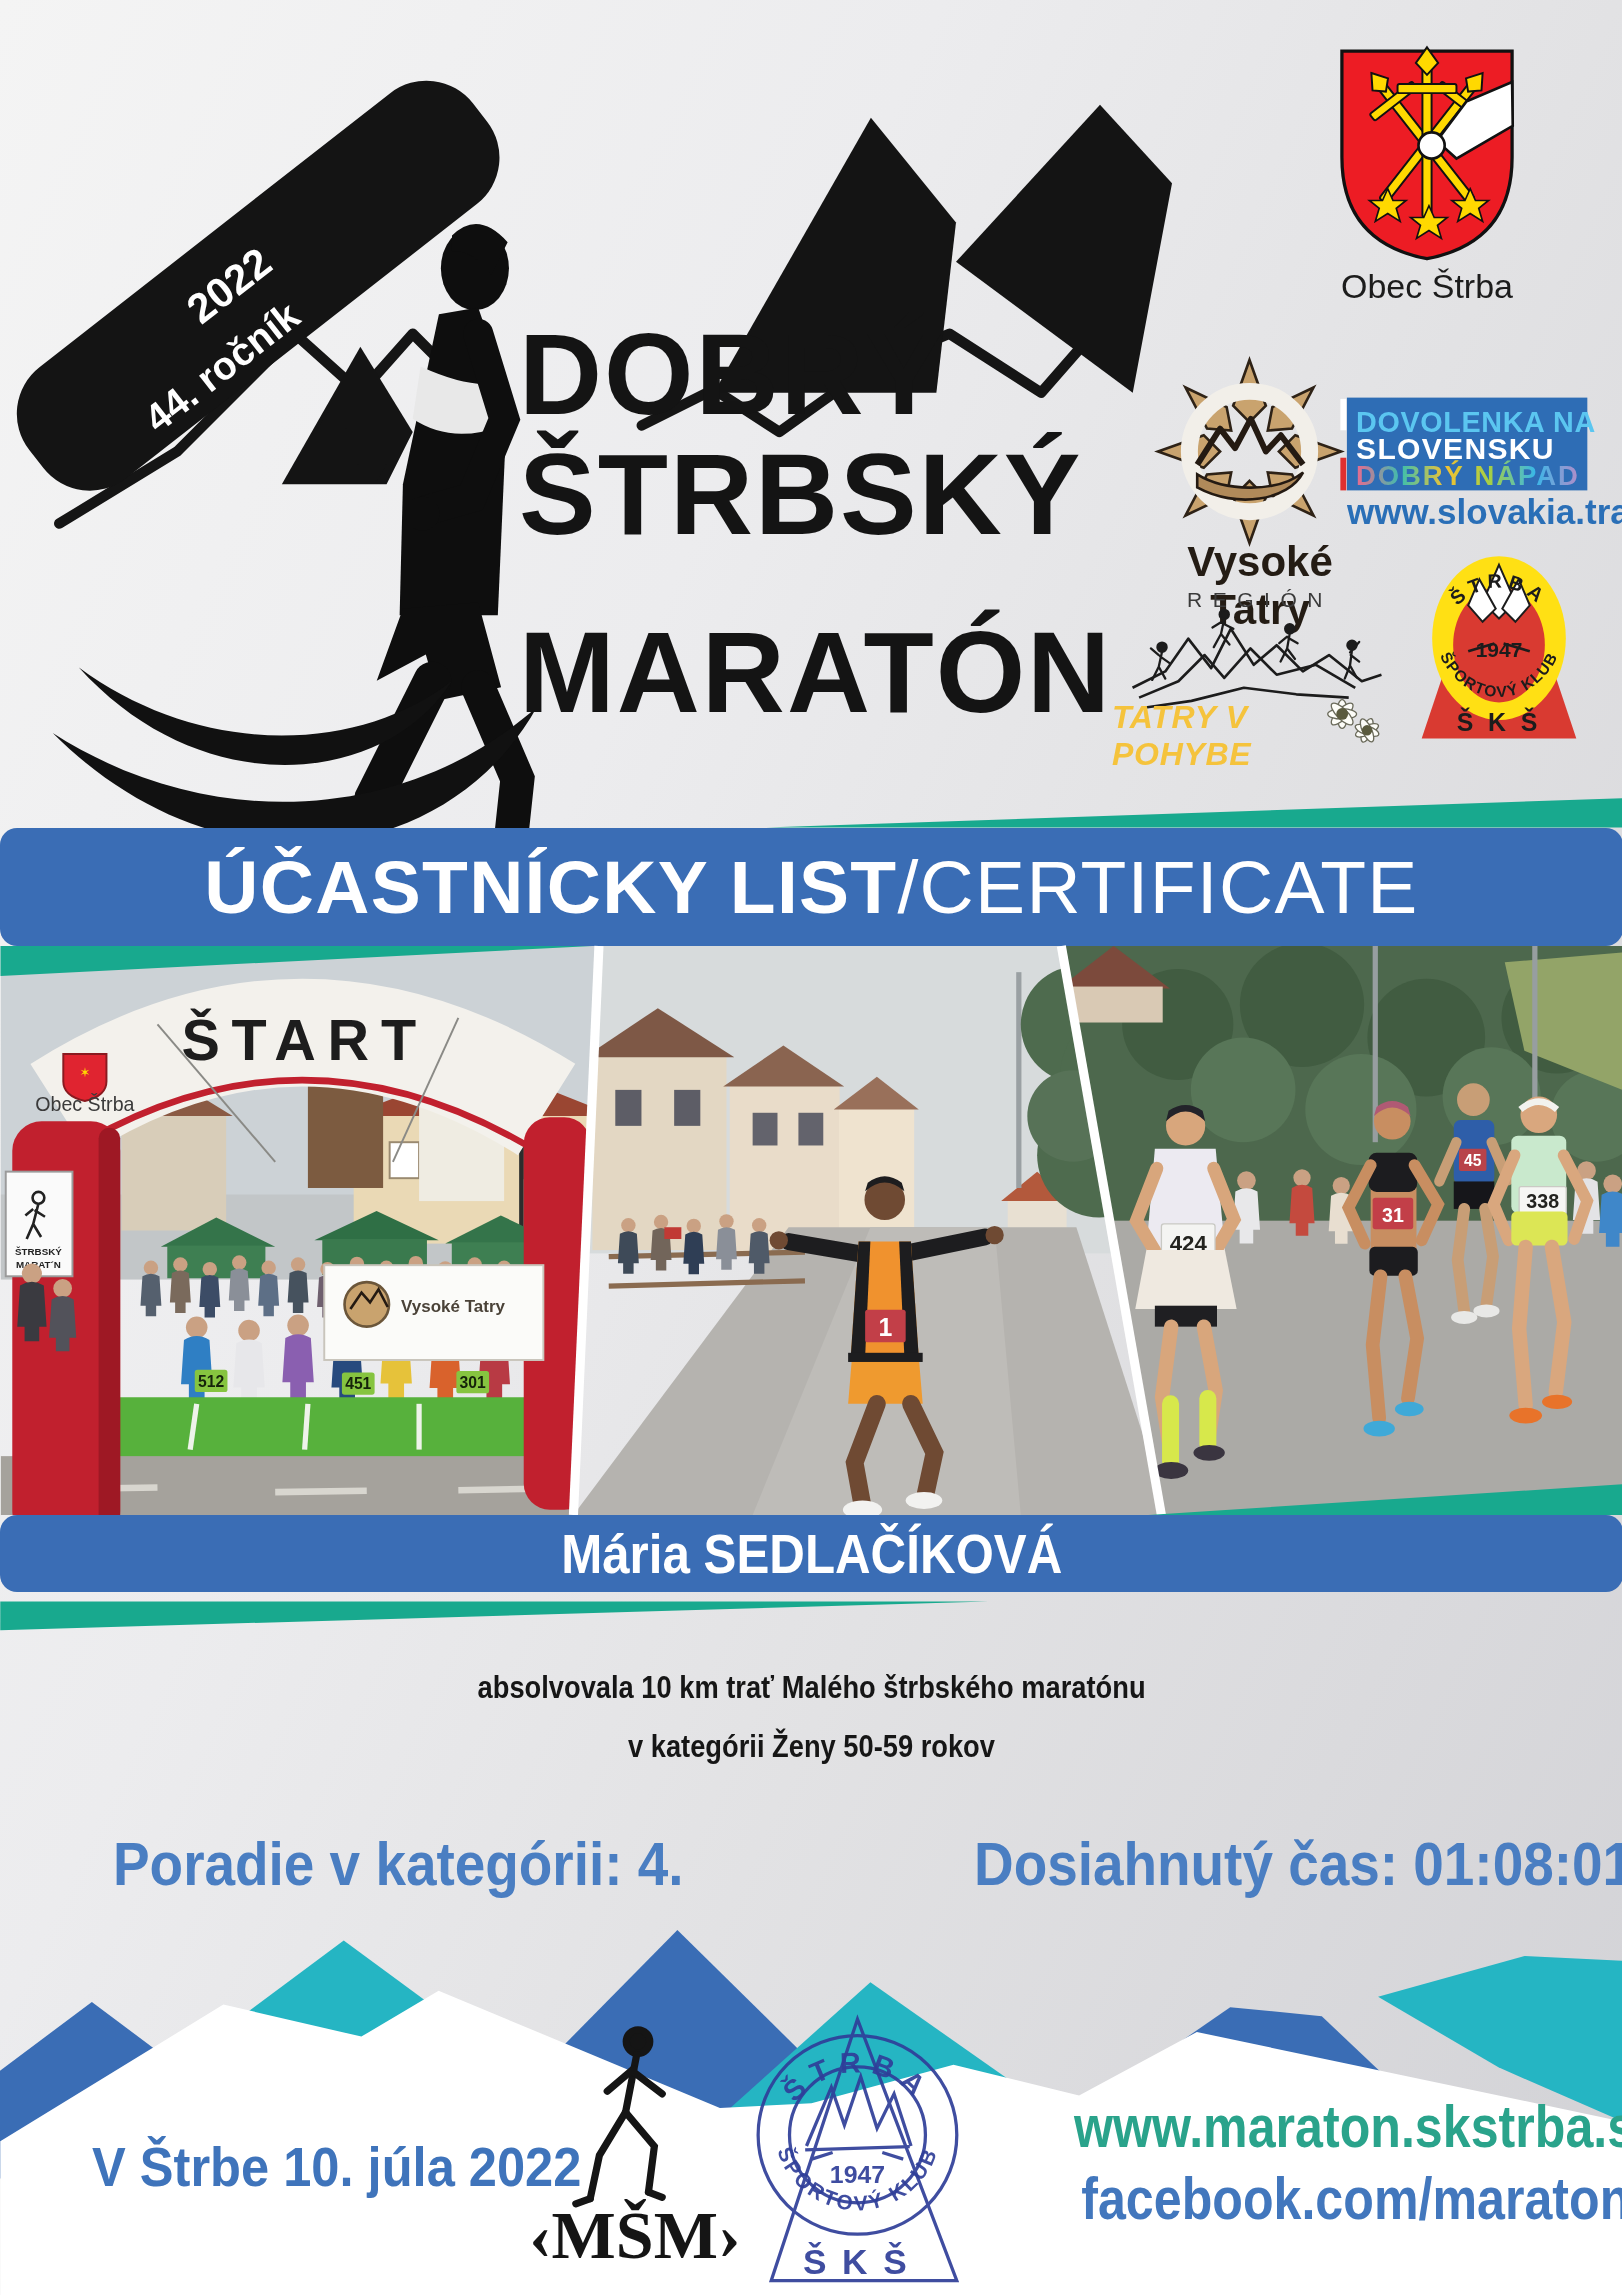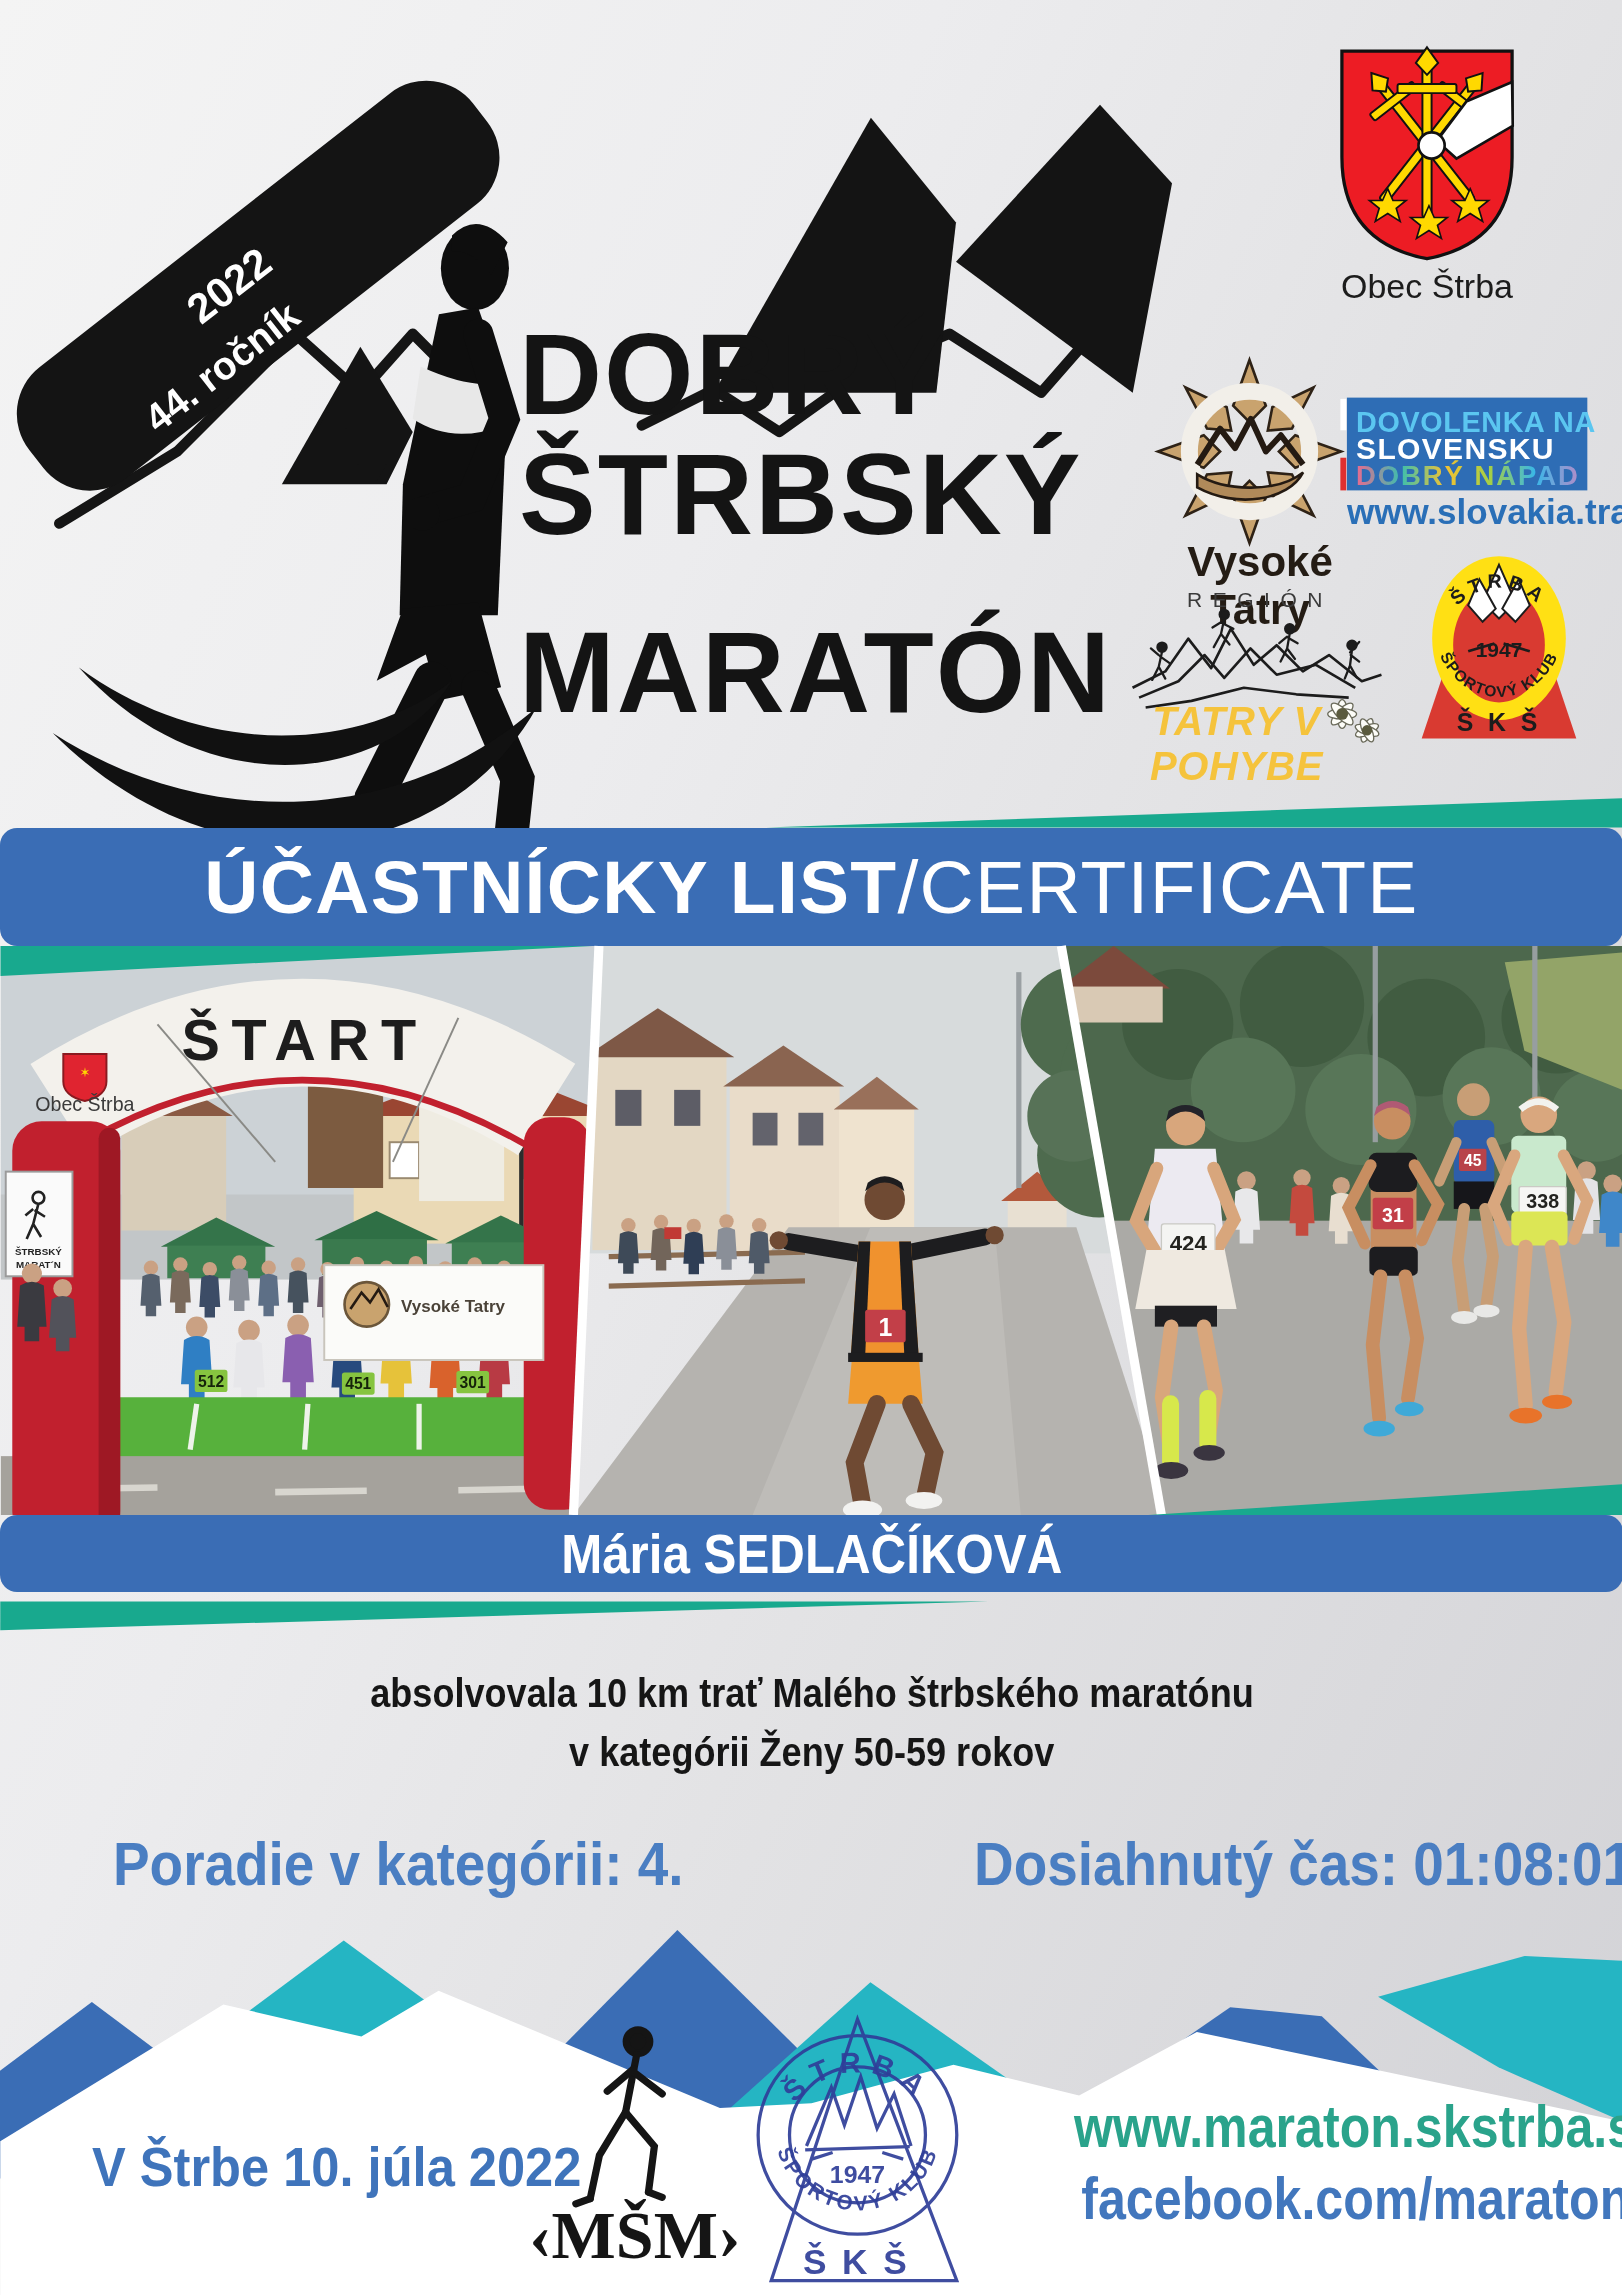--- a/index.html
+++ b/index.html
@@ -13,34 +13,34 @@
               font-size:115px;line-height:115px;letter-spacing:2px;white-space:nowrap;z-index:2;}
   .obec-label{position:absolute;left:1332px;top:267px;width:190px;text-align:center;
               font-size:34px;color:#1c1c1c;z-index:2;}
   
   .vt-name{position:absolute;left:1139px;top:538px;width:242px;text-align:center;
            font-weight:bold;font-size:42px;color:#241c14;z-index:2;}
   .vt-region{position:absolute;left:1139px;top:588px;width:242px;text-align:center;
            font-size:21px;letter-spacing:10.5px;color:#3a3a3a;z-index:2;}
   .slovakia-url{position:absolute;left:1347px;top:492px;width:242px;text-align:center;
            font-weight:bold;font-size:35px;color:#2a6fb7;z-index:2;}
-  .tvp-label{position:absolute;left:1112px;top:699px;width:249px;text-align:center;
-           font-weight:bold;font-style:italic;font-size:40px;color:#f5c33c;z-index:2;letter-spacing:0.7px;}
+  .tvp-label{position:absolute;left:1112px;top:699px;width:249px;
+           font-weight:bold;font-style:italic;font-size:32px;color:#f5c33c;z-index:2;letter-spacing:0.7px;}
   
   .band{position:absolute;left:0;width:1623px;background:#3a6db5;z-index:3;
         display:flex;align-items:center;justify-content:center;color:#fff;white-space:nowrap;border-radius:17px;}
   .band-cert{top:828px;height:118px;font-size:75px;}
   .band-cert .sk{font-weight:bold;letter-spacing:1.3px;}
   .band-cert .en{font-weight:normal;letter-spacing:1.3px;}
   .band-name{top:1515px;height:77px;font-size:56px;font-weight:bold;}
   .cnd{display:inline-block;transform:scaleX(0.88);transform-origin:center;}
   .cnd-l{display:inline-block;transform:scaleX(0.9);transform-origin:left center;}
   
   .res{position:absolute;left:0;width:1623px;text-align:center;color:#161616;
-       font-weight:bold;font-size:41px;z-index:2;white-space:nowrap;}
+       font-weight:bold;font-size:31px;z-index:2;white-space:nowrap;}
   .rank{position:absolute;top:1829px;font-weight:bold;font-size:61px;color:#4a7ec2;z-index:2;white-space:nowrap;}
   .place-date{position:absolute;left:92px;top:2135px;font-weight:bold;font-size:55px;color:#3f74bb;z-index:2;white-space:nowrap;}
   .link{position:absolute;left:1022px;width:602px;text-align:center;font-weight:bold;font-size:59px;z-index:2;white-space:nowrap;}
   .link-web{top:2093px;color:#2aa38b;}
   .link-fb{top:2165px;color:#4277bd;}
 </style>
 </head>
 <body>
 
 <div class="page">

